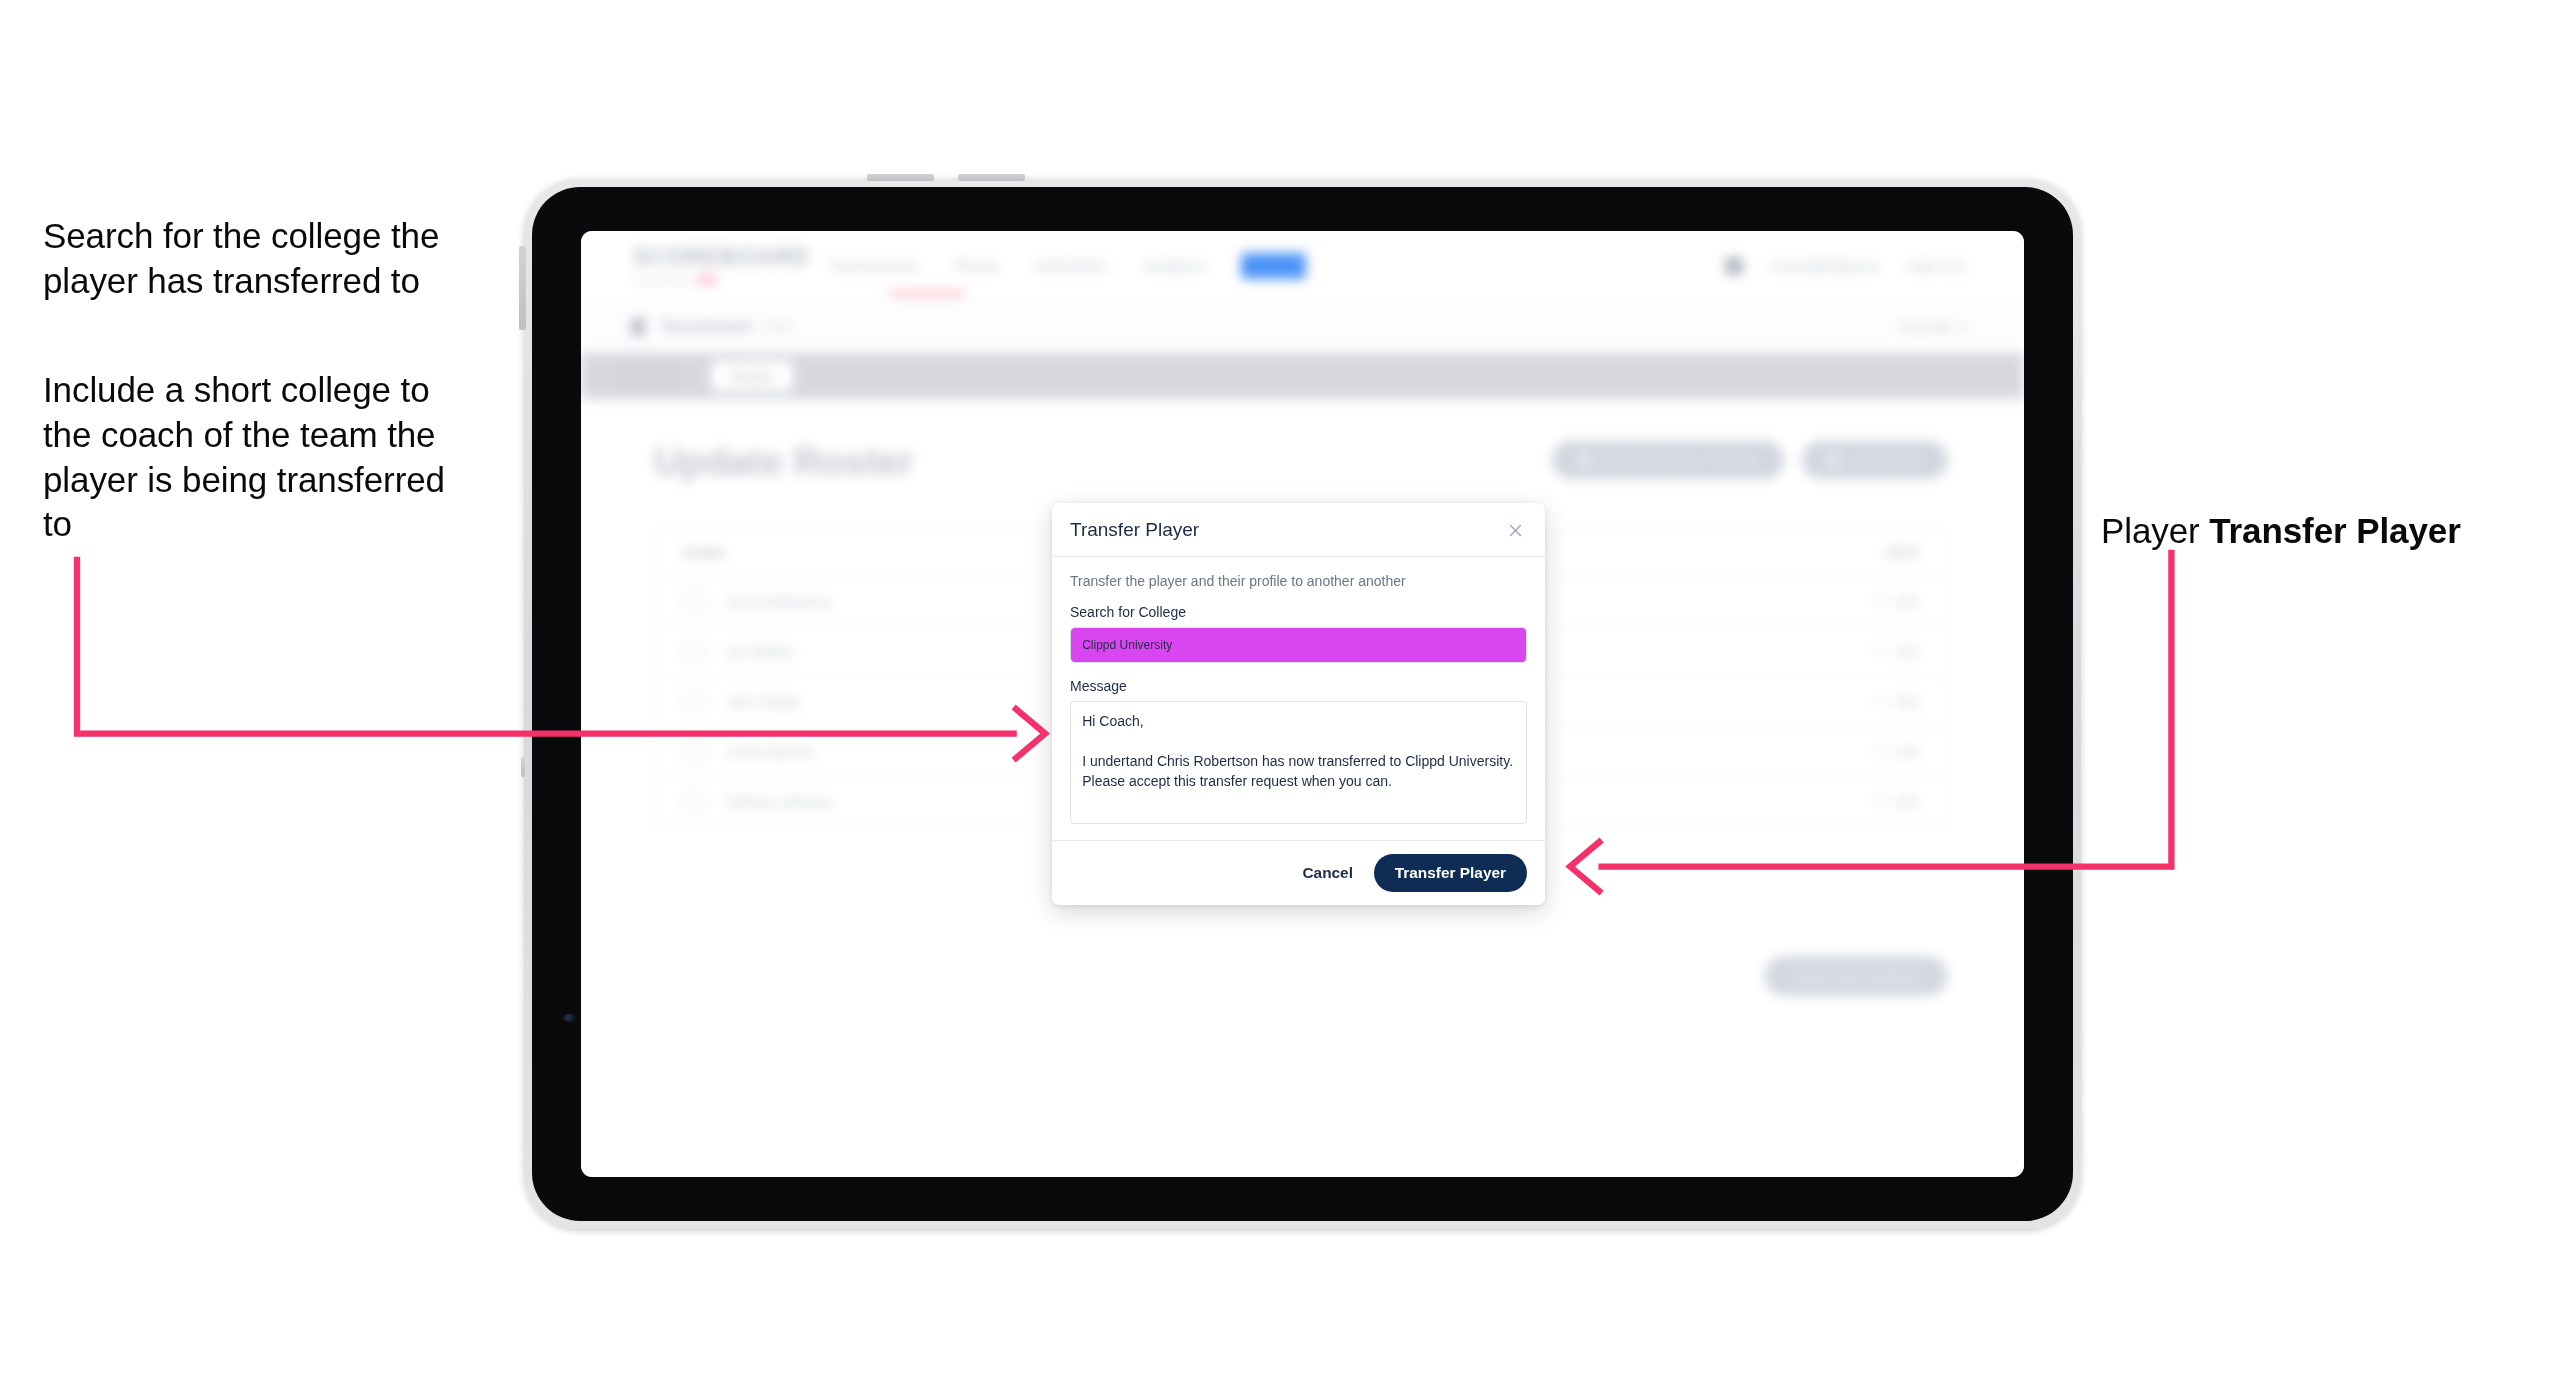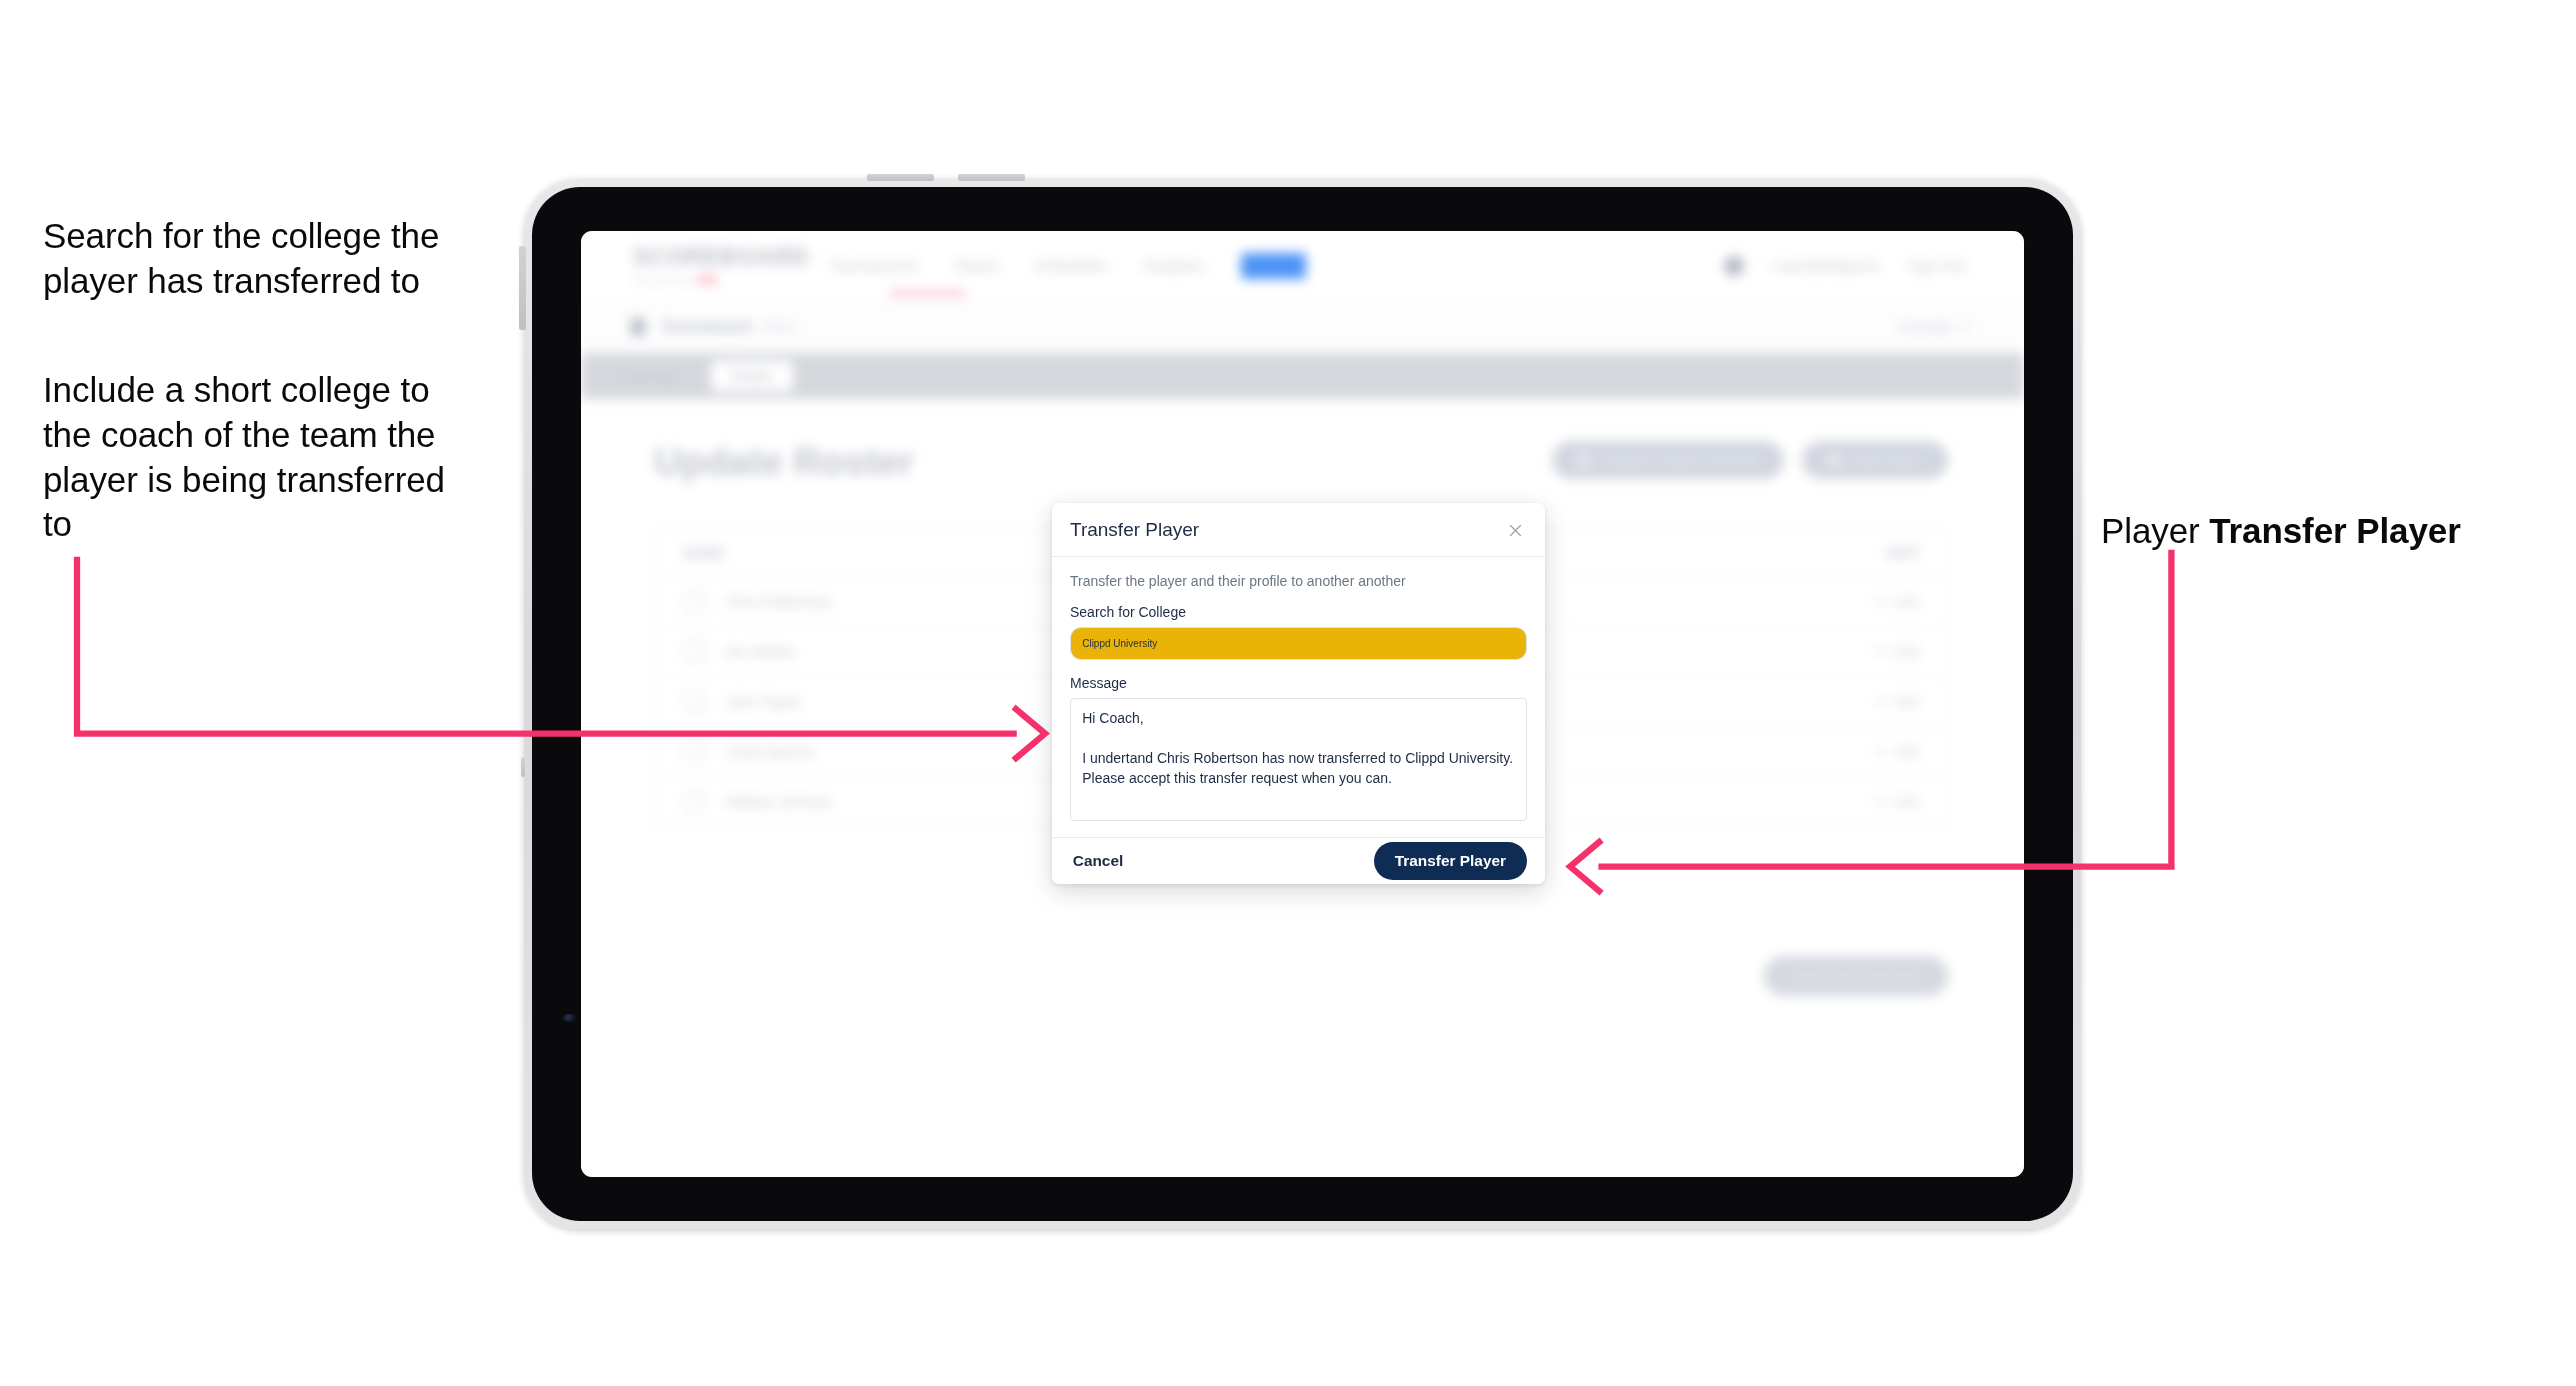--- a/index.html
+++ b/index.html
@@ -211,36 +211,36 @@
     width: 24px; height: 24px; display: flex; align-items: center; justify-content: center;
     color: #9aa3b2; font-size: 21px; line-height: 1; cursor: pointer;
   }
   #modal-body { padding: 15.4px 18px 14px 18px; }
   #modal-desc { font-size: 14px; color: #6b7687; margin-bottom: 15.4px; }
   .field-label {
     font-size: 14px; color: #1e2b45; margin-bottom: 7px; display: block;
   }
   #college-input {
     width: 100%; box-sizing: border-box;
-    border: 0.7px solid #dde1e8; border-radius: 11px;
-    padding: 9.8px 11.2px; font-size: 10px; color: #1e2b45;
+    border: 0.7px solid #dde1e8; border-radius: 5px;
+    padding: 9.8px 11.2px; font-size: 12px; color: #1e2b45;
     font-family: "Liberation Sans", sans-serif;
-    background: #eab308; outline: none;
+    background: #d946ef; outline: none;
   }
   #message-group { margin-top: 15.4px; }
   #message-input {
     width: 100%; box-sizing: border-box; height: 123px; resize: none;
     border: 0.7px solid #dde1e8; border-radius: 4.2px;
     padding: 9.8px 11.2px; font-size: 14px; color: #1e2b45; line-height: 1.42;
     font-family: "Liberation Sans", sans-serif; background: #ffffff; outline: none;
   }
   #modal-footer {
     border-top: 0.7px solid #e7eaef;
-    display: flex; align-items: center; justify-content: space-between;
-    gap: 18px; padding: 4px 18px;
+    display: flex; align-items: center; justify-content: flex-end;
+    gap: 18px; padding: 13px 18px;
   }
   #cancel-btn {
     background: none; border: none; font-size: 15.4px; color: #1e2b45;
     font-weight: bold; cursor: pointer; font-family: "Liberation Sans", sans-serif;
     padding: 5.6px 2.8px;
   }
   #transfer-btn {
     background: #0e2c54; color: #ffffff; border: none; border-radius: 21px;
     font-size: 15.4px; padding: 9.8px 21px; cursor: pointer; font-weight: bold;
     font-family: "Liberation Sans", sans-serif;

